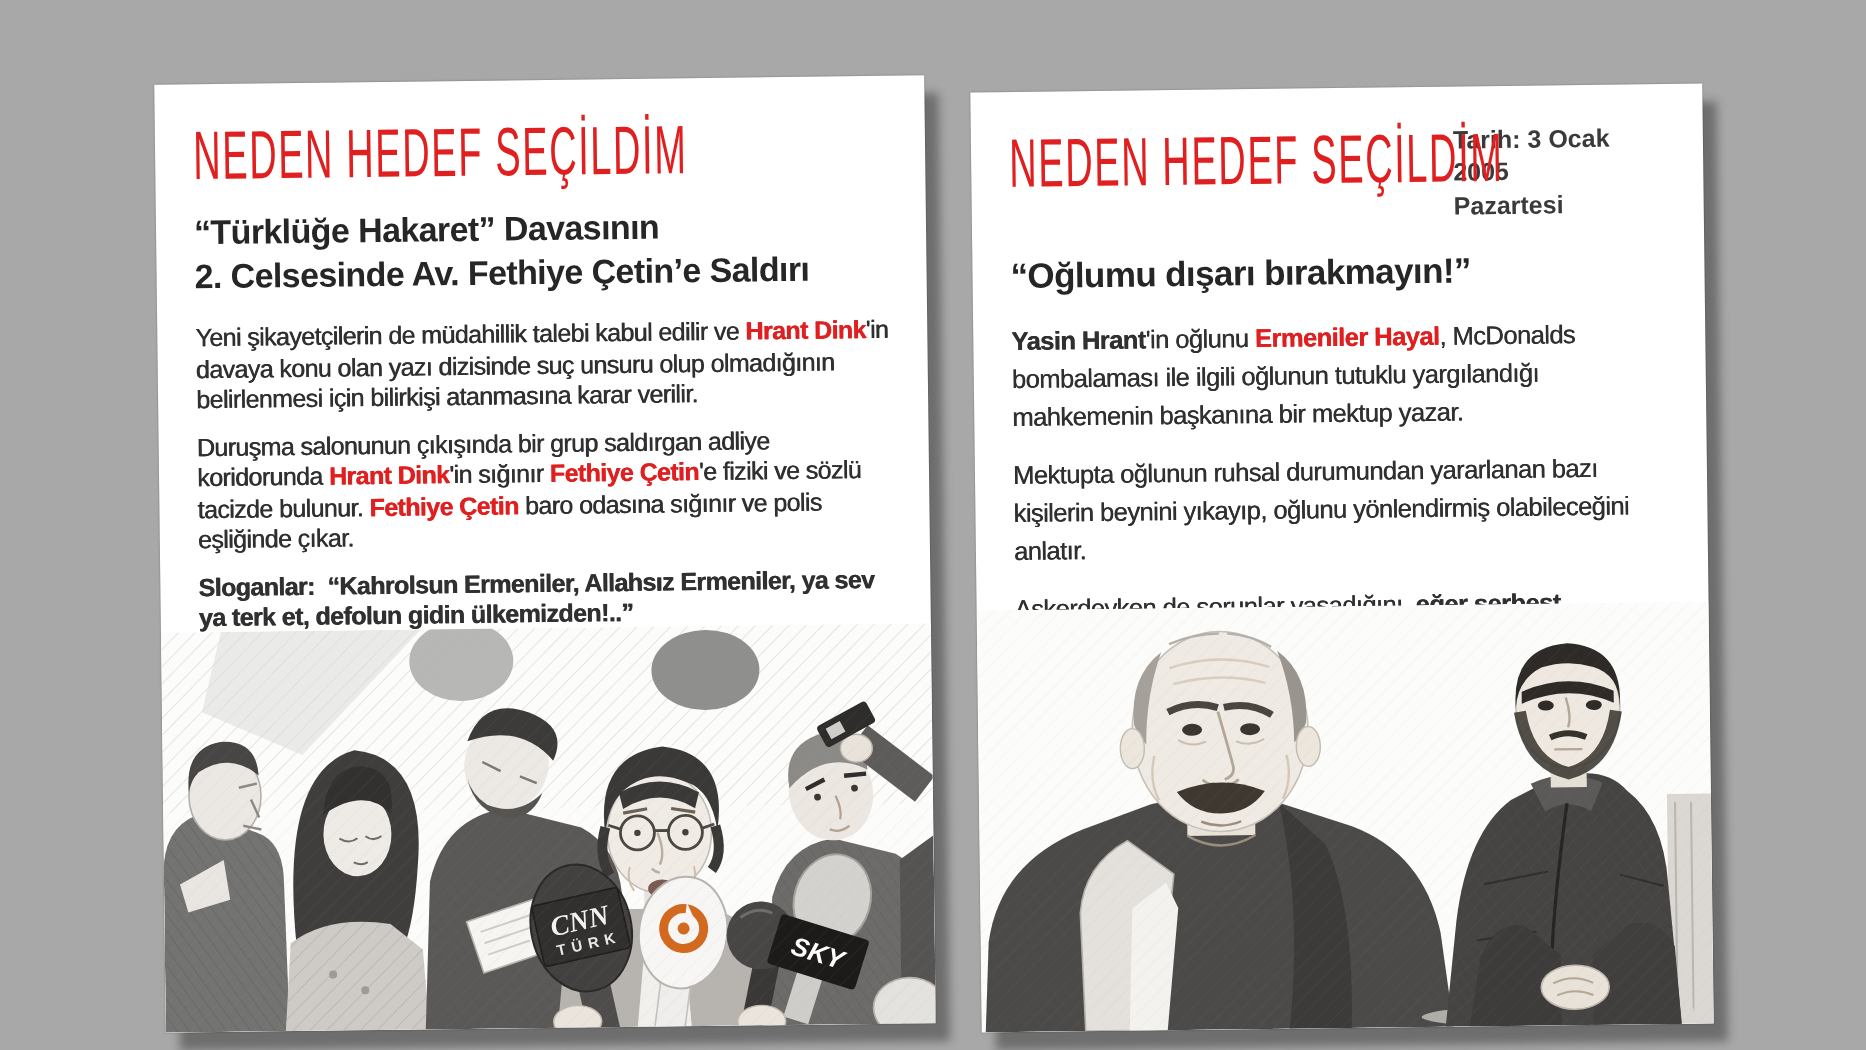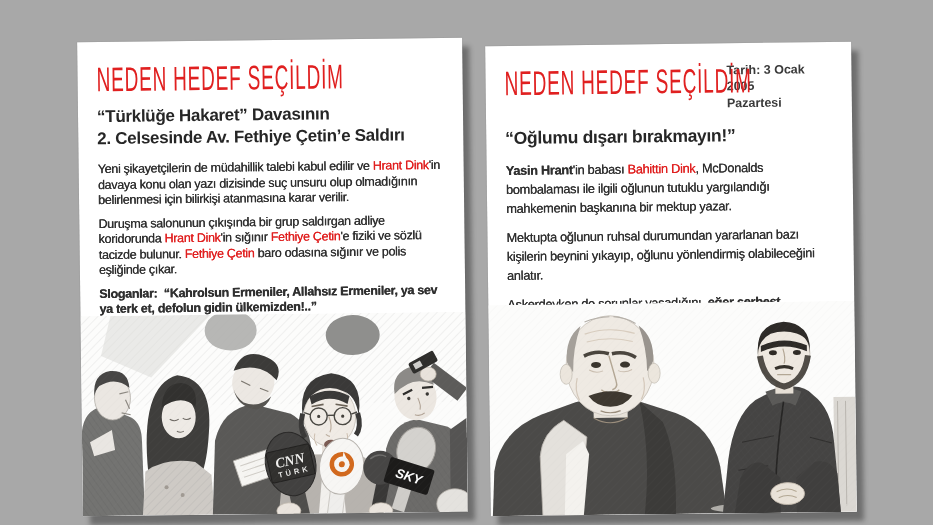--- a/index.html
+++ b/index.html
@@ -40,21 +40,21 @@
 
   .card p{
     margin:8px 19px 0;font-size:12.5px;line-height:15.5px;font-weight:400;
     letter-spacing:-.3px;color:#303030;white-space:pre-wrap;
     text-shadow:.3px 0 0 currentColor;
   }
   .card-left p:first-of-type{margin-top:13px;}
   .card-right p{font-size:12.8px;line-height:19px;margin-top:10px;text-shadow:.2px 0 0 currentColor;}
   .card-right p:first-of-type{margin-top:11px;}
 
-  .sg-red{color:var(--accent_red);font-weight:400;}
+  .sg-red{color:var(--accent_red);font-weight:700;}
   .sg-bold{font-weight:700;}
 
   .art{position:absolute;left:0;right:0;bottom:0;}
   .card-left .art{height:200px;}
   .card-right .art{height:211px;}
   .art svg{display:block;width:100%;height:100%;}
 </style>
 </head>
 <body>
 
@@ -215,21 +215,21 @@
           <h1 class="brand">NEDEN HEDEF SEÇİLDİM</h1>
         </div>
         <div class="date">
           <div>Tarih: 3 Ocak 2005</div>
           <div>Pazartesi</div>
         </div>
       </div>
       <h2 class="headline">
         <span>“Oğlumu dışarı bırakmayın!”</span>
       </h2>
-      <p><span class="sg-bold">Yasin Hrant</span><span>'in babası </span><span class="sg-red">Bahittin Dink</span><span>, McDonalds bombalaması ile ilgili oğlunun tutuklu yargılandığı mahkemenin başkanına bir mektup yazar.</span></p>
+      <p><span class="sg-bold">Yasin Hrant</span><span>'in oğlunu </span><span class="sg-red">Ermeniler Hayal</span><span>, McDonalds bombalaması ile ilgili oğlunun tutuklu yargılandığı mahkemenin başkanına bir mektup yazar.</span></p>
       <p><span>Mektupta oğlunun ruhsal durumundan yararlanan bazı kişilerin beynini yıkayıp, oğlunu yönlendirmiş olabileceğini anlatır.</span></p>
       <p><span>Askerdeyken de sorunlar yaşadığını, </span><span class="sg-bold">eğer serbest bırakılırsa başka olaylara sebep olabileceğini söyler.</span></p>
 
       <div class="art">
         <svg viewBox="0 0 366 211" preserveAspectRatio="none">
           <defs>
             <pattern id="h3" width="6" height="6" patternUnits="userSpaceOnUse" patternTransform="rotate(45)">
               <line x1="0" y1="0" x2="0" y2="6" stroke="#9a9a9a" stroke-width="1"></line>
             </pattern>
             <pattern id="h4" width="5" height="5" patternUnits="userSpaceOnUse" patternTransform="rotate(-35)">

